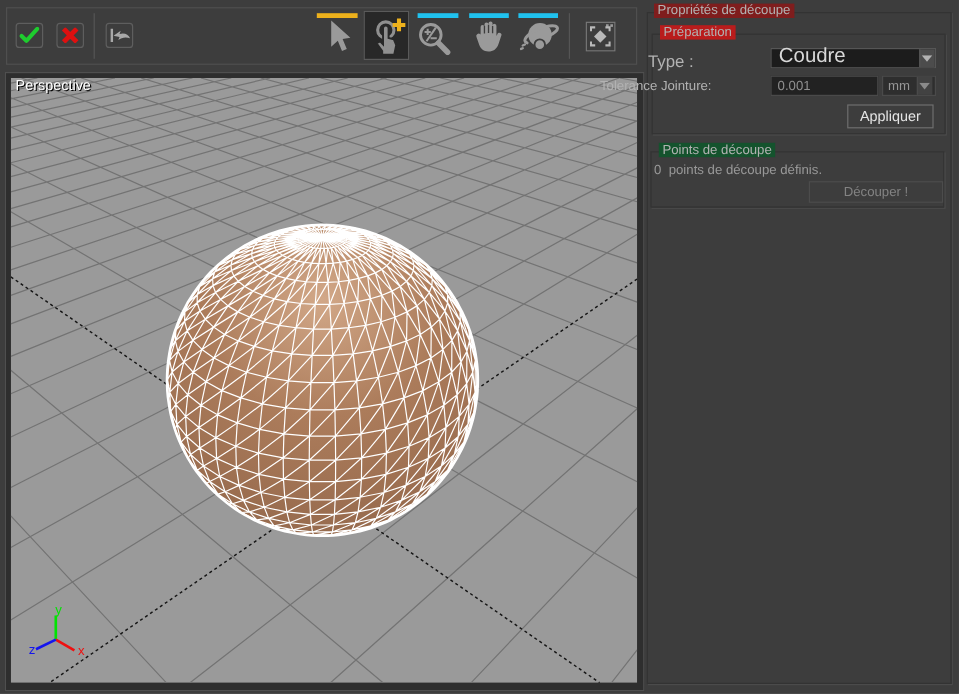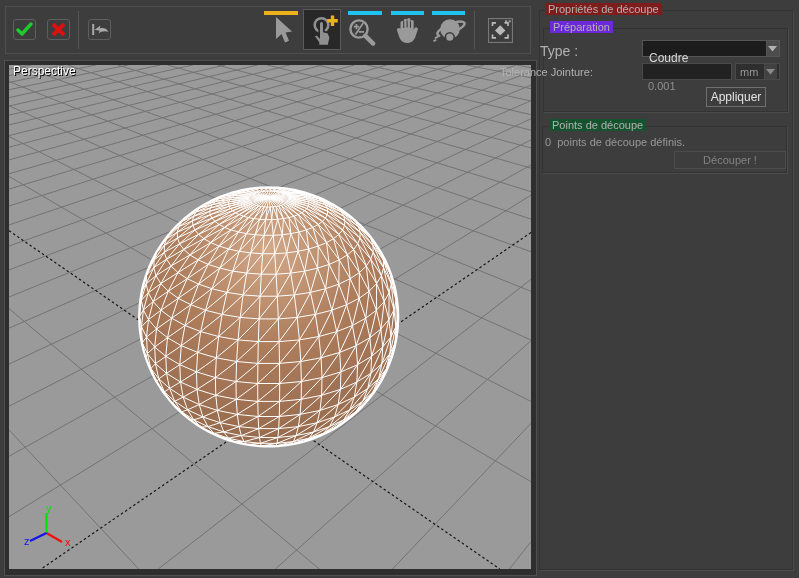--- a/index.html
+++ b/index.html
@@ -95,38 +95,38 @@
   <text x="65" y="546" fill="#ef1010">x</text>
   <text x="24" y="545" fill="#1414ee">z</text>
  </g>
  <text x="14" y="76" font-family="Liberation Sans,sans-serif" font-size="12" fill="#000">Perspective</text>
  <text x="13" y="75" font-family="Liberation Sans,sans-serif" font-size="12" fill="#fff">Perspective</text>
 </svg>
 
 <div class="abs" style="left:539px;top:10px;width:254px;height:560px;border:1px solid #333;box-shadow:1px 1px 0 rgba(120,120,120,0.25)"></div>
 <div class="abs" style="left:545px;top:3px;padding:0 3px;background:#7f1d1d;color:#b2b2b2;font-size:11px">Propriétés de découpe</div>
 <div class="abs" style="left:543px;top:28px;width:245px;height:84px;border:1px solid #333;box-shadow:1px 1px 0 rgba(120,120,120,0.25)"></div>
-<div class="abs" style="left:550px;top:21px;padding:0 3px;background:#6d28d9;color:#b2b2b2;font-size:11px">Préparation</div>
+<div class="abs" style="left:550px;top:21px;padding:0 3px;background:#b91c1c;color:#b2b2b2;font-size:11px">Préparation</div>
 
 <div class="abs" style="left:540px;top:43px;width:97px;text-align:left;color:#b2b2b2;font-size:14px;white-space:nowrap">Type :</div>
 <div class="abs" style="left:642px;top:40px;width:138px;height:17px;background:#1c1c1c;border:1px solid #565656"></div>
-<div class="abs" style="left:649px;top:51px;color:#d8d8d8;font-size:12px">Coudre</div>
+<div class="abs" style="left:649px;top:37px;color:#d8d8d8;font-size:17px">Coudre</div>
 <div class="abs" style="left:766px;top:41px;width:13px;height:15px;background:#4c4c4c;border-left:1px solid #565656"></div>
 <svg class="abs" style="left:768px;top:46px" width="9" height="6">
     <path d="M0 0 L9 0 L4.5 5.5 Z" fill="#b2b2b2"></path>
   </svg>
 
 <div class="abs" style="left:500px;top:66px;width:136px;text-align:left;color:#b2b2b2;font-size:11px;white-space:nowrap">Tolerance Jointure:</div>
 <div class="abs" style="left:642px;top:63px;width:90px;height:17px;background:#222;border:1px solid #4a4a4a"></div>
-<div class="abs" style="left:648px;top:80px;color:#8f8f8f;font-size:11px">0.001</div>
+<div class="abs" style="left:648px;top:66px;color:#8f8f8f;font-size:11px">0.001</div>
 <div class="abs" style="left:735px;top:63px;width:45px;height:17px;background:#2e2e2e;border:1px solid #4a4a4a"></div>
 <div class="abs" style="left:740px;top:66px;color:#969696;font-size:11px">mm</div>
 <div class="abs" style="left:764px;top:64px;width:13px;height:15px;background:#424242;border-left:1px solid #4a4a4a"></div>
 <svg class="abs" style="left:766px;top:69px" width="9" height="6">
     <path d="M0 0 L9 0 L4.5 5.5 Z" fill="#8a8a8a"></path>
   </svg>
 
-<div class="abs" style="left:706px;top:87px;width:60px;height:20px;border:1px solid #6e6e6e;color:#e4e4e4;font-size:12px;text-align:center;line-height:19px">Appliquer</div>
+<div class="abs" style="left:706px;top:87px;width:72px;height:20px;border:1px solid #6e6e6e;color:#e4e4e4;font-size:12px;text-align:center;line-height:19px">Appliquer</div>
 
 <div class="abs" style="left:542px;top:126px;width:245px;height:47px;border:1px solid #333;box-shadow:1px 1px 0 rgba(120,120,120,0.25)"></div>
 <div class="abs" style="left:549px;top:119px;padding:0 3px;background:#14532d;color:#b2b2b2;font-size:11px">Points de découpe</div>
 <div class="abs" style="left:545px;top:136px;color:#989898;font-size:11px">0&nbsp;&nbsp;points de découpe définis.</div>
 <div class="abs" style="left:674px;top:151px;width:112px;height:18px;border:1px solid #4c4c4c;color:#838383;font-size:11px;text-align:center;line-height:17px">Découper !</div>
 
 </body></html>

